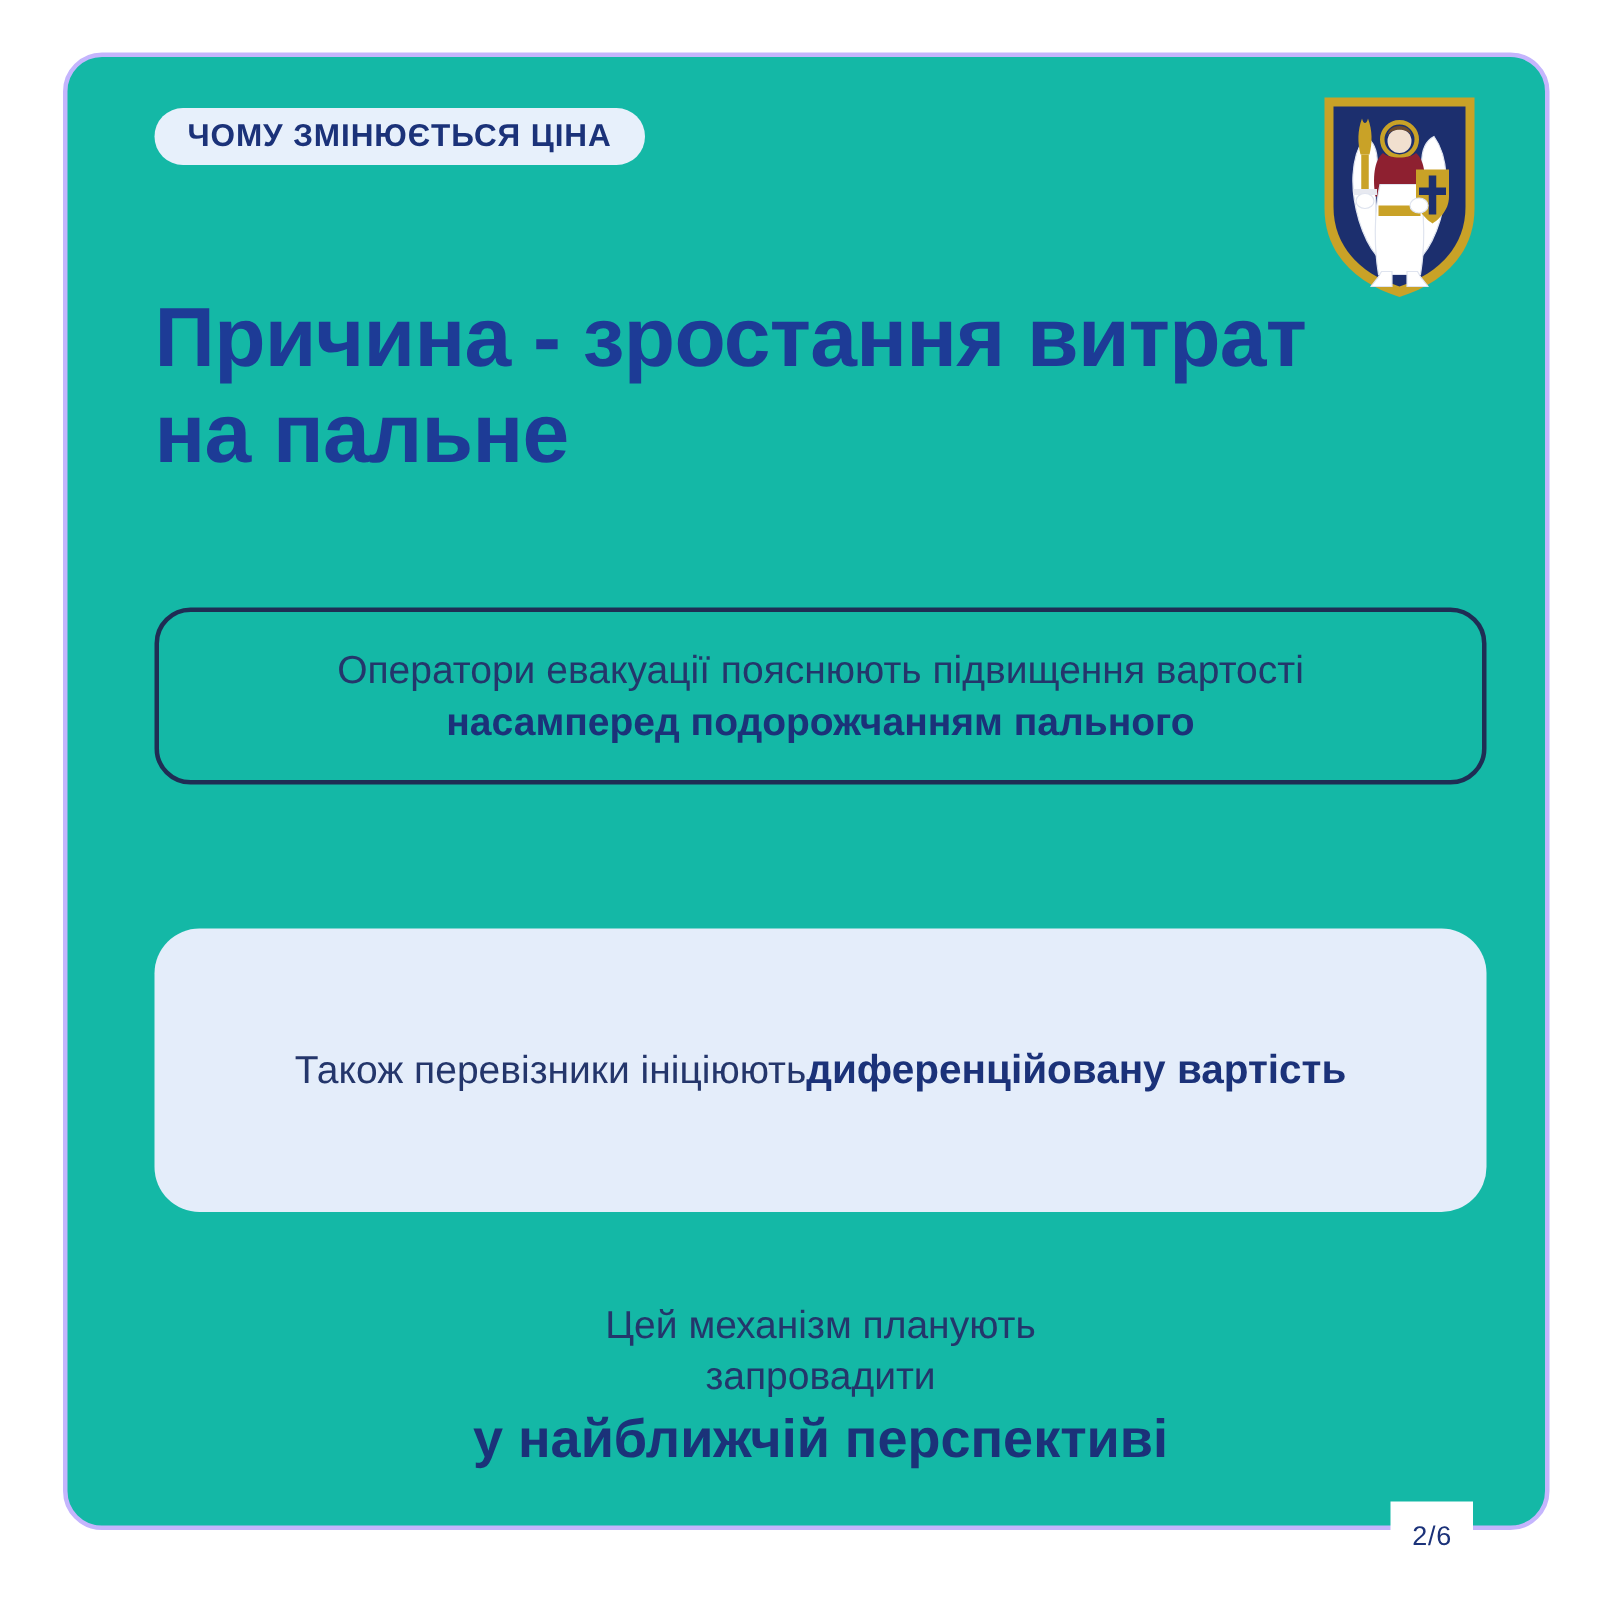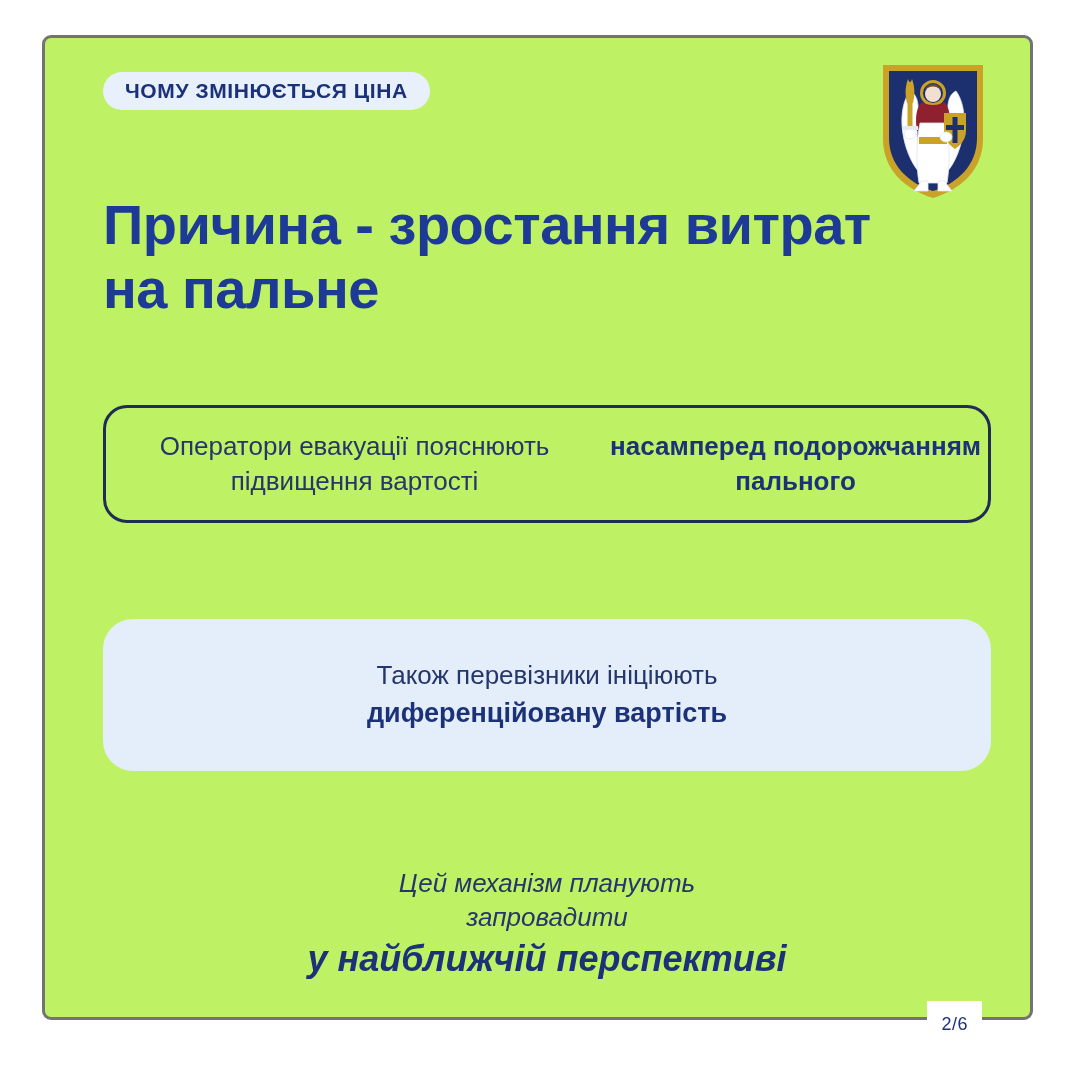--- a/index.html
+++ b/index.html
@@ -17,23 +17,23 @@
   }
 
   
   .slide {
     position: absolute;
     left: 42px;
     top: 35px;
     width: 991px;
     height: 985px;
     box-sizing: border-box;
-    border: 3px solid #737373;
-    border-radius: 9px;
-    background: #bef264;
+    border: 3px solid #c4b5fd;
+    border-radius: 26px;
+    background: #14b8a6;
   }
 
   
   .eyebrow {
     position: absolute;
     left: 58px;
     top: 34px;
     height: 38px;
     padding: 0 22px;
     display: flex;
@@ -74,74 +74,73 @@
   .box-outlined {
     position: absolute;
     left: 58px;
     top: 367px;
     width: 888px;
     height: 118px;
     box-sizing: border-box;
     border: 3px solid #1f2d54;
     border-radius: 24px;
     display: flex;
+    flex-direction: column;
+    align-items: center;
+    justify-content: center;
+    text-align: center;
+  }
+  .box-outlined .line-reg {
+    color: #24366b;
+    font-size: 26px;
+    line-height: 1.34;
+  }
+  .box-outlined .line-bold {
+    color: #1b3279;
+    font-size: 26px;
+    font-weight: bold;
+    line-height: 1.34;
+  }
+
+  
+  .box-filled {
+    position: absolute;
+    left: 58px;
+    top: 581px;
+    width: 888px;
+    height: 189px;
+    box-sizing: border-box;
+    background: #e4edfa;
+    border-radius: 30px;
+    display: flex;
     flex-direction: row;
     align-items: center;
     justify-content: center;
     text-align: center;
   }
-  .box-outlined .line-reg {
-    color: #24366b;
-    font-size: 26px;
-    line-height: 1.34;
-  }
-  .box-outlined .line-bold {
-    color: #1b3279;
-    font-size: 26px;
-    font-weight: bold;
-    line-height: 1.34;
-  }
-
-  
-  .box-filled {
-    position: absolute;
-    left: 58px;
-    top: 581px;
-    width: 888px;
-    height: 152px;
-    box-sizing: border-box;
-    background: #e4edfa;
-    border-radius: 30px;
-    display: flex;
-    flex-direction: column;
-    align-items: center;
-    justify-content: center;
-    text-align: center;
-  }
   .box-filled .line-reg {
     color: #24366b;
     font-size: 26px;
     line-height: 1.44;
   }
   .box-filled .line-bold {
     color: #1b3279;
     font-size: 27px;
     font-weight: bold;
     line-height: 1.44;
     text-align: center;
   }
 
   
   .closing {
     position: absolute;
     left: 58px;
     top: 828px;
     width: 888px;
     text-align: center;
-    font-style: italic;
   }
   .closing .line-reg {
     color: #24366b;
     font-size: 26px;
     line-height: 1.32;
   }
   .closing .line-bold {
     color: #1b3279;
     font-size: 36px;
     font-weight: bold;

